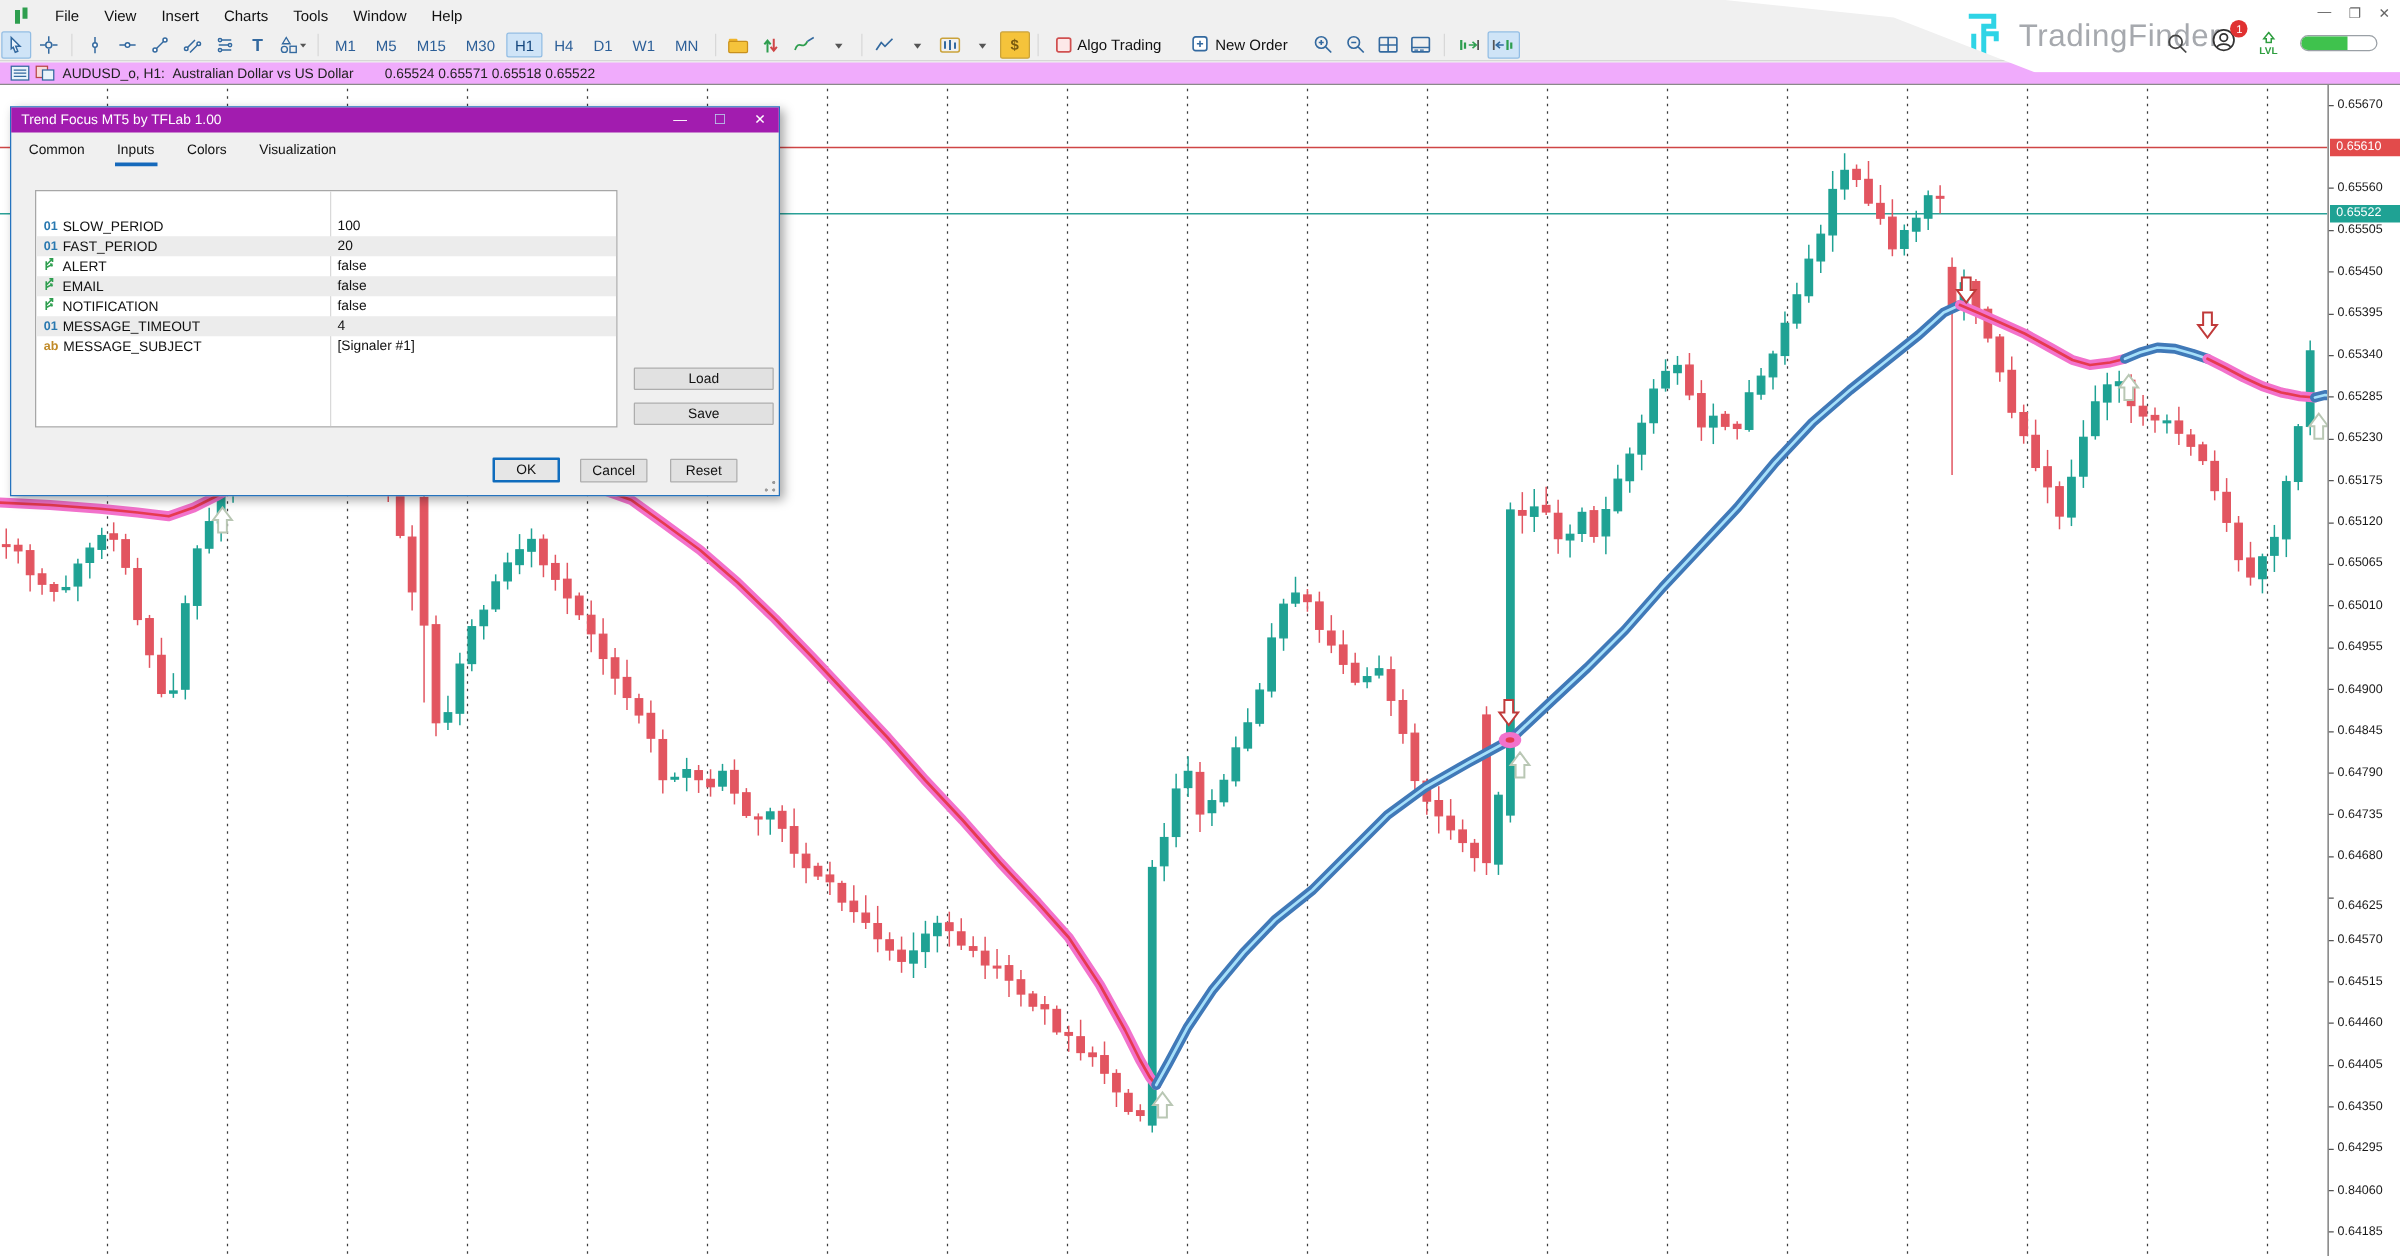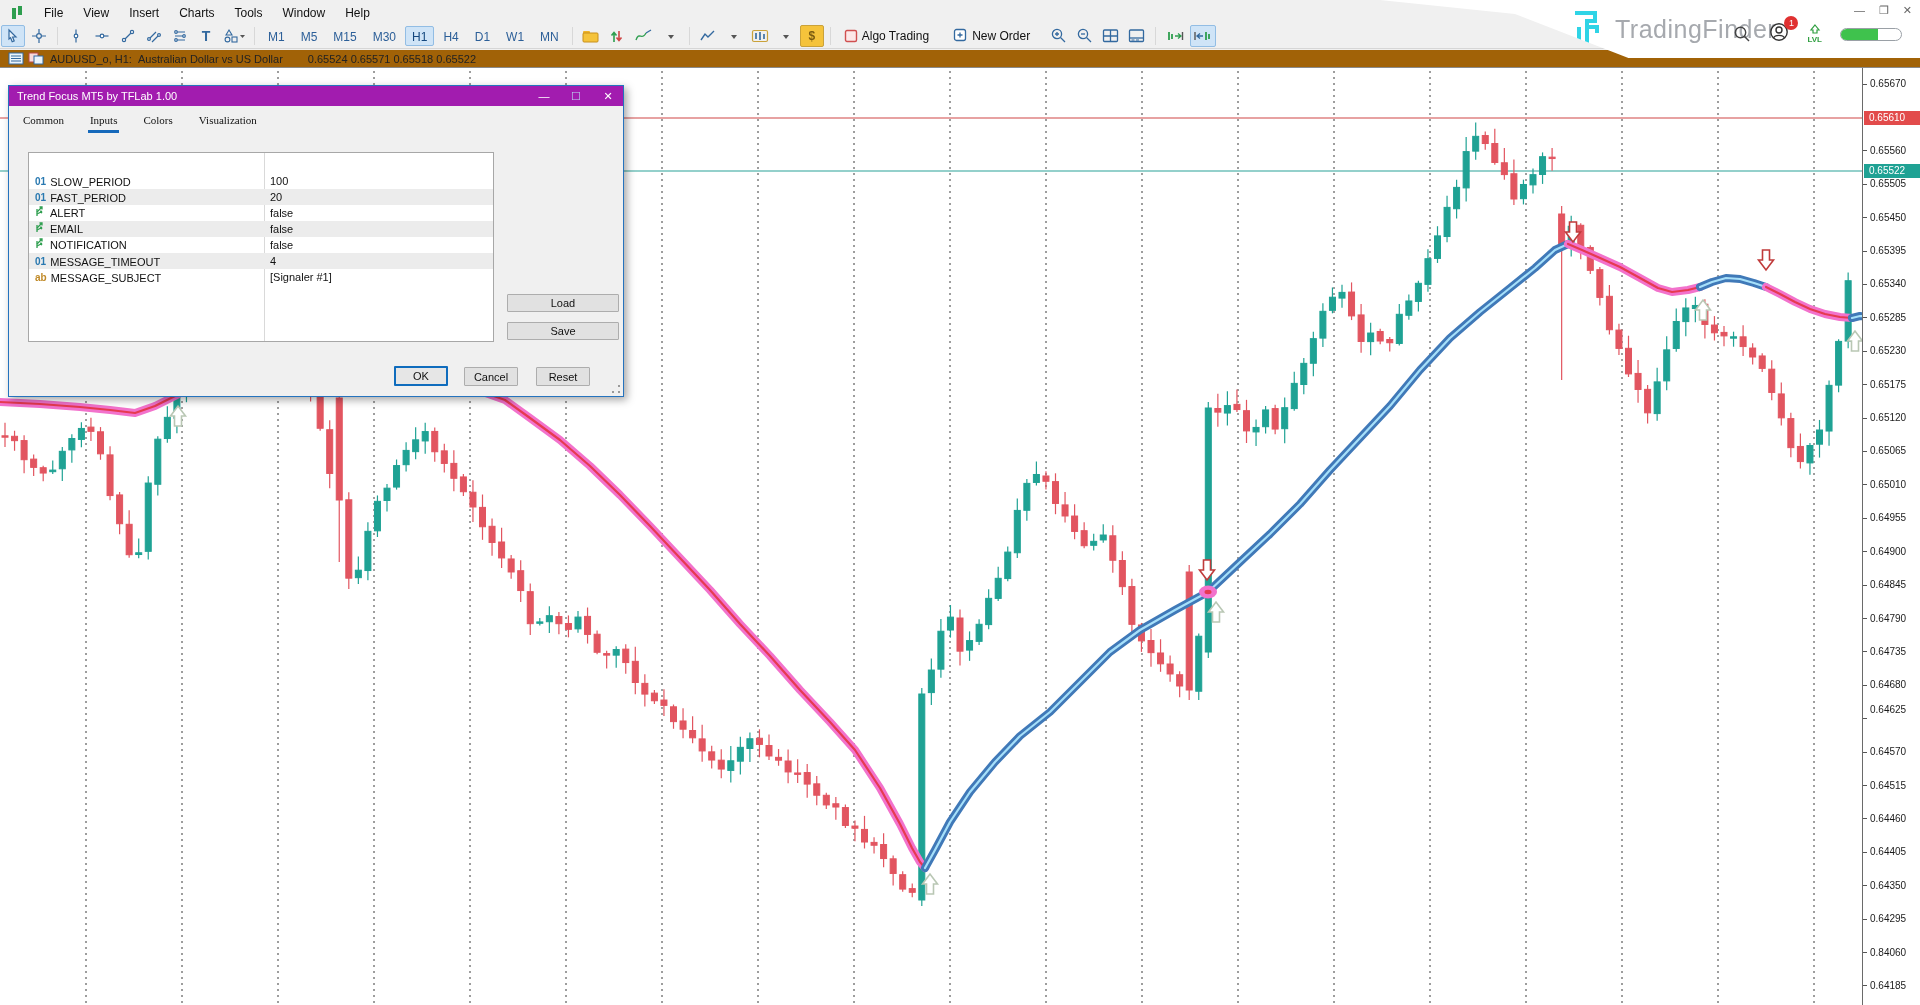--- a/index.html
+++ b/index.html
@@ -18,40 +18,40 @@
              border-bottom:1px solid #d6d6d6; display:flex; align-items:center; }
   .tbtn { height:22px; min-width:24px; display:flex; align-items:center; justify-content:center;
           border:1px solid transparent; border-radius:2px; margin:0 1px; padding:0 2px; }
   .tbtn.sel { background:#cfe4f7; border-color:#92bde4; }
   .tsep { width:1px; height:18px; background:#d8d8d8; margin:0 5px; }
   .tf-btn { font-size:12px; color:#2c5f98; padding:1px 6px; height:20px; line-height:18px;
             border:1px solid transparent; border-radius:2px; margin:0 1px; }
   .tf-btn.sel { background:#cfe4f7; border-color:#92bde4; color:#14477e; }
   .tlabel { font-size:12px; color:#111; margin:0 8px 0 4px; }
 
-  .chart-titlebar { position:absolute; left:0; top:50px; width:1920px; height:18px; background:#a16207;
+  .chart-titlebar { position:absolute; left:0; top:50px; width:1920px; height:18px; background:#f0abfc;
                     border-bottom:1px solid #8a8a8a; display:flex; align-items:center; font-size:11px; color:#222; }
 
   
   .chart-region { position:absolute; left:0; top:68px; width:1920px; height:937px; background:#fff; }
   .plot { position:absolute; left:0; top:0; width:1862px; height:937px; }
   .axis { position:absolute; left:1862px; top:0; width:58px; height:937px; background:#fff;
           border-left:1px solid #6a6a6a; font-size:10px; color:#1a1a1a; }
   .axis-label { position:absolute; left:7px; white-space:nowrap; }
   .axis-tick { position:absolute; left:0; width:4px; height:1px; background:#555; }
   .price-badge { position:absolute; left:1px; width:56px; height:14px; color:#fff; font-size:10px;
                  line-height:14px; padding-left:5px; }
 
   
   .dialog { position:absolute; left:8px; top:85px; width:616px; height:312px; background:#f0f0f0;
             border:1px solid #2573be; box-shadow:3px 3px 8px rgba(0,0,0,.35); z-index:40; font-size:11px; }
   .dlg-title { position:absolute; left:0; top:0; width:100%; height:20px; background:#a21caf; color:#fff;
                display:flex; align-items:center; padding-left:8px; }
   .dlg-ctl { position:absolute; top:0; height:20px; width:30px; text-align:center; line-height:20px; color:#fff; font-size:11px; }
-  .dlg-tabs { position:absolute; left:12px; top:26px; display:flex; gap:22px; color:#111;font-family:Liberation Serif, serif; }
+  .dlg-tabs { position:absolute; left:12px; top:26px; display:flex; gap:22px; color:#111; }
   .dlg-tab { padding:2px 2px 4px 2px; }
   .dlg-tab.active { border-bottom:3px solid #1669bb; }
   .dlg-table { position:absolute; left:19px; top:66px; width:466px; height:190px; background:#fff;
                border:1px solid #a7a7a7; overflow:hidden; }
   .dlg-col-div { position:absolute; left:235px; top:0; width:1px; height:100%; background:#d9d9d9; }
   .dlg-thead { position:absolute; left:0; top:0; width:100%; height:20px; line-height:20px; color:#222; }
   .dlg-row { position:absolute; left:0; width:100%; height:16px; line-height:16px; color:#111; }
   .dlg-row.alt { background:#ececec; }
   .cell-var { position:absolute; left:6px; display:flex; align-items:center; gap:4px; }
   .cell-val { position:absolute; left:241px; }
@@ -779,21 +779,21 @@
         <span class="axis-label" style="top:477.6979999999958px">0.64900</span>
         <span class="axis-tick" style="top:516.6049999999988px"></span>
         <span class="axis-label" style="top:511.10499999999877px">0.64845</span>
         <span class="axis-tick" style="top:550.011999999995px"></span>
         <span class="axis-label" style="top:544.511999999995px">0.64790</span>
         <span class="axis-tick" style="top:583.4189999999982px"></span>
         <span class="axis-label" style="top:577.9189999999982px">0.64735</span>
         <span class="axis-tick" style="top:616.8259999999945px"></span>
         <span class="axis-label" style="top:611.3259999999945px">0.64680</span>
         <span class="axis-tick" style="top:650.2329999999976px"></span>
-        <span class="axis-label" style="top:636px">0.64625</span>
+        <span class="axis-label" style="top:651px">0.64625</span>
         <span class="axis-tick" style="top:683.6399999999938px"></span>
         <span class="axis-label" style="top:678.1399999999938px">0.64570</span>
         <span class="axis-tick" style="top:717.046999999997px"></span>
         <span class="axis-label" style="top:711.546999999997px">0.64515</span>
         <span class="axis-tick" style="top:750.454px"></span>
         <span class="axis-label" style="top:744.954px">0.64460</span>
         <span class="axis-tick" style="top:783.8609999999964px"></span>
         <span class="axis-label" style="top:778.3609999999964px">0.64405</span>
         <span class="axis-tick" style="top:817.2679999999993px"></span>
         <span class="axis-label" style="top:811.7679999999993px">0.64350</span>

